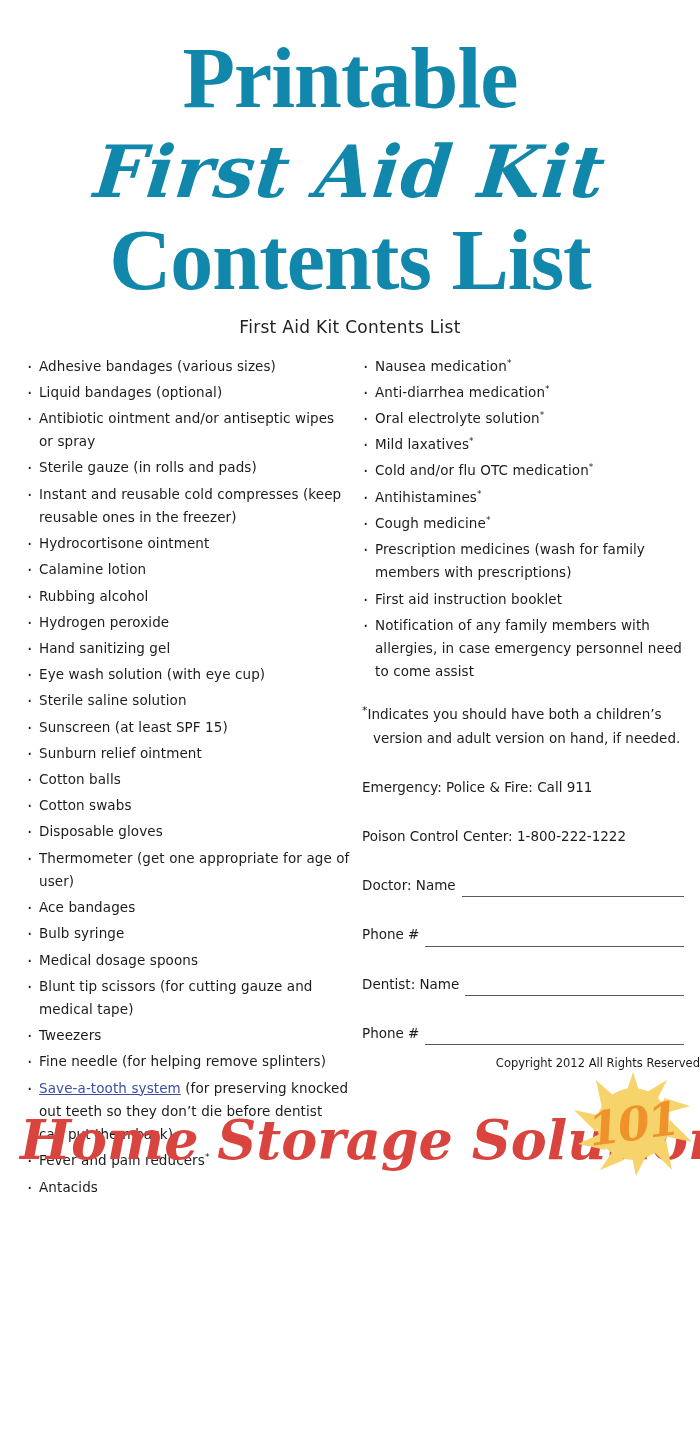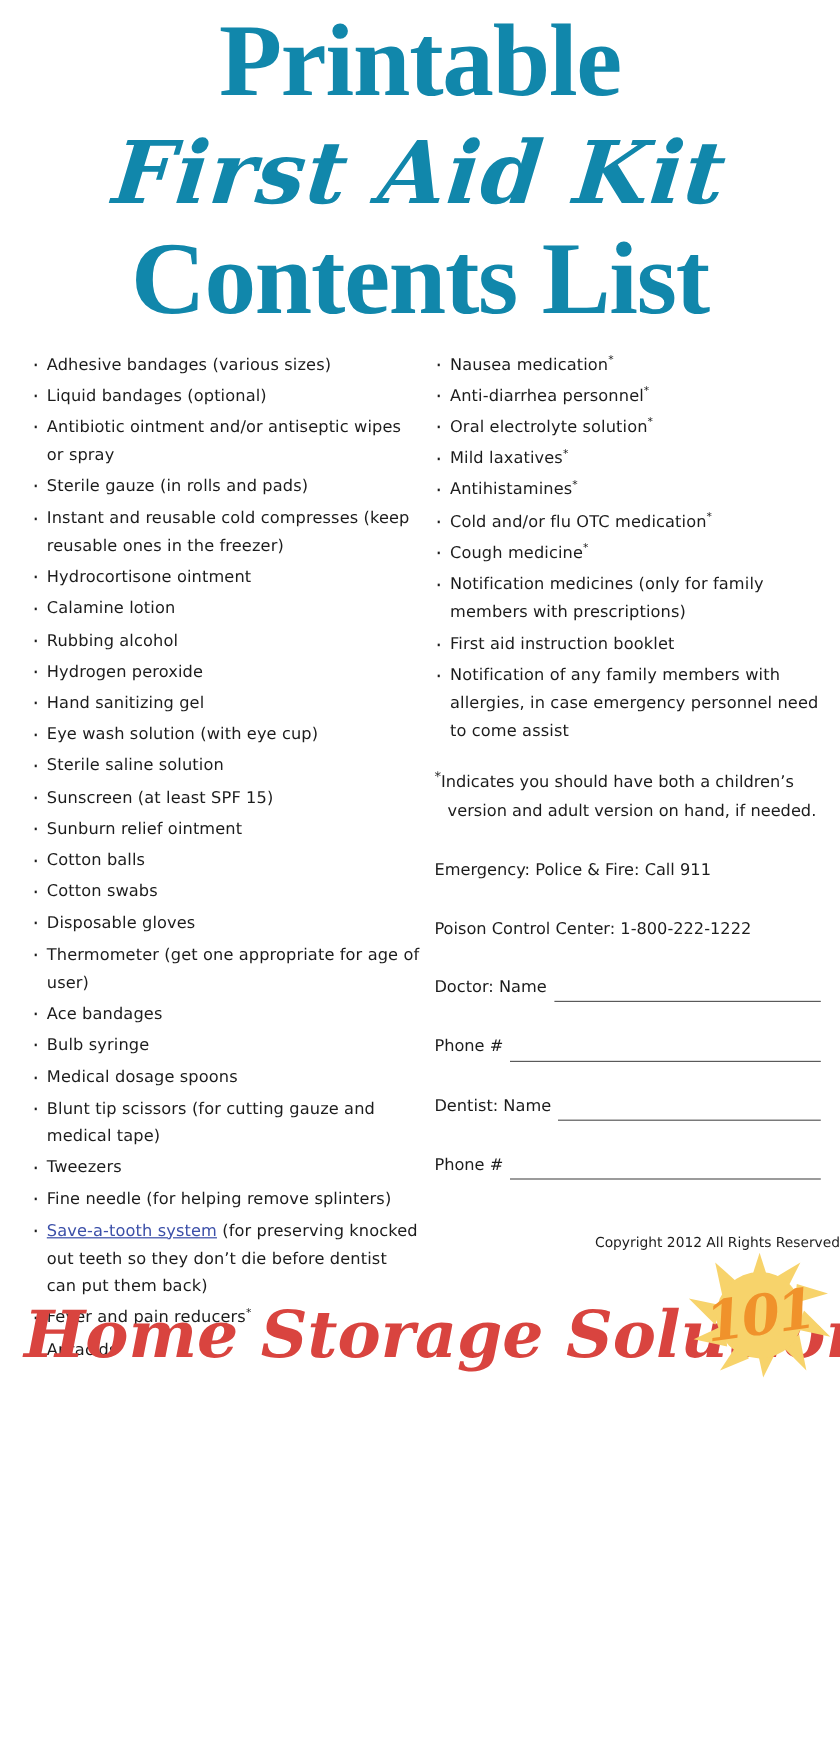--- a/index.html
+++ b/index.html
@@ -15,20 +15,21 @@
     color: #1a1a1a;
     overflow: hidden;
   }
 
   .page {
     width: 700px;
     height: 1164px;
     position: relative;
     background: #ffffff;
     box-sizing: border-box;
+    margin-top: 28px;
   }
 
   
   .title-block {
     text-align: center;
     padding-top: 8px;
   }
   .title-printable {
     font-family: "Liberation Serif", "DejaVu Serif", serif;
     font-weight: bold;
@@ -245,20 +246,21 @@
 <body>
 
 <div class="page">
 
   <div class="title-block">
     <div class="title-printable">Printable</div>
     <div class="title-script">First Aid Kit</div>
     <div class="title-contents">Contents List</div>
   </div>
 
+  <div class="subtitle">First Aid Kit Contents List</div>
 
   <div class="columns">
 
     <div class="col-left">
       <ul class="checklist" id="left-list">
           <li><span>Adhesive bandages (various sizes)</span></li>
           <li><span>Liquid bandages (optional)</span></li>
           <li><span>Antibiotic ointment and/or antiseptic wipes or spray</span></li>
           <li><span>Sterile gauze (in rolls and pads)</span></li>
           <li><span>Instant and reusable cold compresses (keep reusable ones in the freezer)</span></li>
@@ -283,27 +285,27 @@
           <li><span>Fine needle (for helping remove splinters)</span></li>
           <li><span class="link-inline">Save-a-tooth system</span><span> (for preserving knocked out teeth so they don’t die before dentist can put them back)</span></li>
           <li><span>Fever and pain reducers</span><span class="sup">*</span></li>
           <li><span>Antacids</span></li>
         </ul>
     </div>
 
     <div class="col-right">
       <ul class="checklist" id="right-list">
           <li><span>Nausea medication</span><span class="sup">*</span></li>
-          <li><span>Anti-diarrhea personnel</span><span class="sup">*</span></li>
+          <li><span>Anti-diarrhea medication</span><span class="sup">*</span></li>
           <li><span>Oral electrolyte solution</span><span class="sup">*</span></li>
           <li><span>Mild laxatives</span><span class="sup">*</span></li>
+          <li><span>Cold and/or flu OTC medication</span><span class="sup">*</span></li>
           <li><span>Antihistamines</span><span class="sup">*</span></li>
-          <li><span>Cold and/or flu OTC medication</span><span class="sup">*</span></li>
           <li><span>Cough medicine</span><span class="sup">*</span></li>
-          <li><span>Notification medicines (only for family members with prescriptions)</span></li>
+          <li><span>Prescription medicines (wash for family members with prescriptions)</span></li>
           <li><span>First aid instruction booklet</span></li>
           <li><span>Notification of any family members with allergies, in case emergency personnel need to come assist</span></li>
         </ul>
 
       <div class="note-footnote">
         <span class="star">*</span><span>Indicates you should have both a children’s version and adult version on hand, if needed.</span>
       </div>
 
       <div class="emergency-line">Emergency: Police &amp; Fire: Call 911</div>
 

